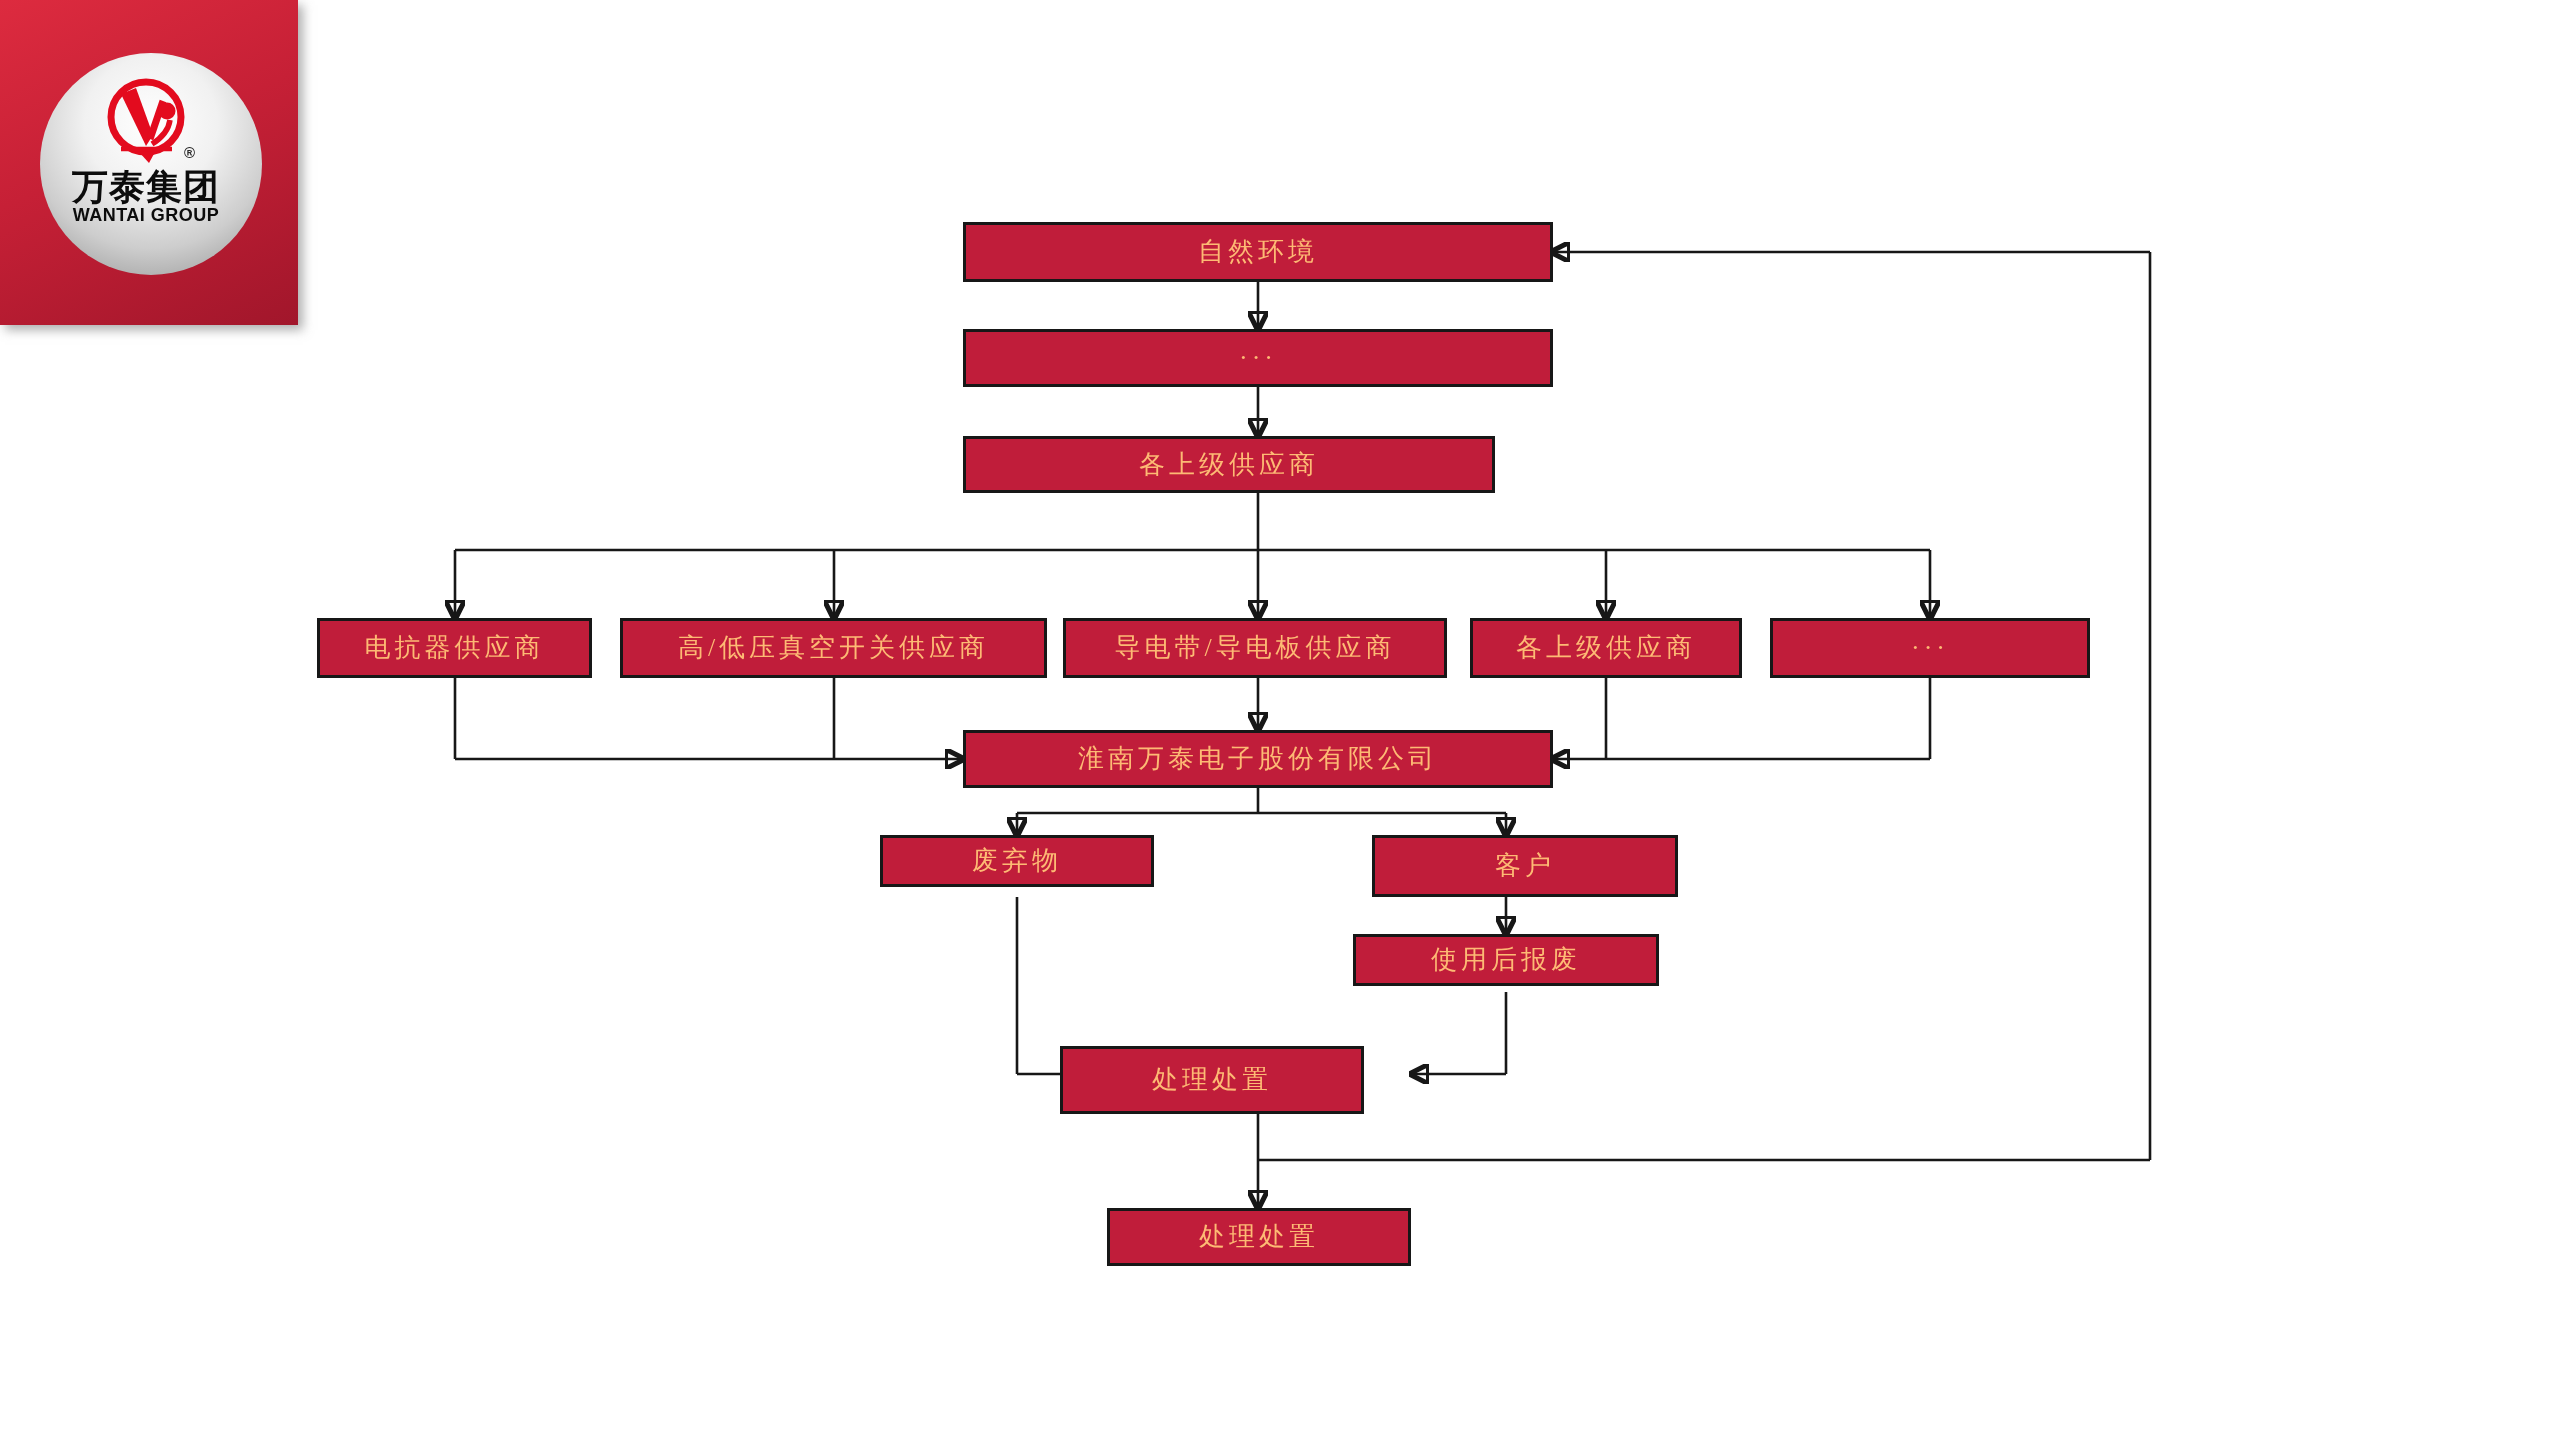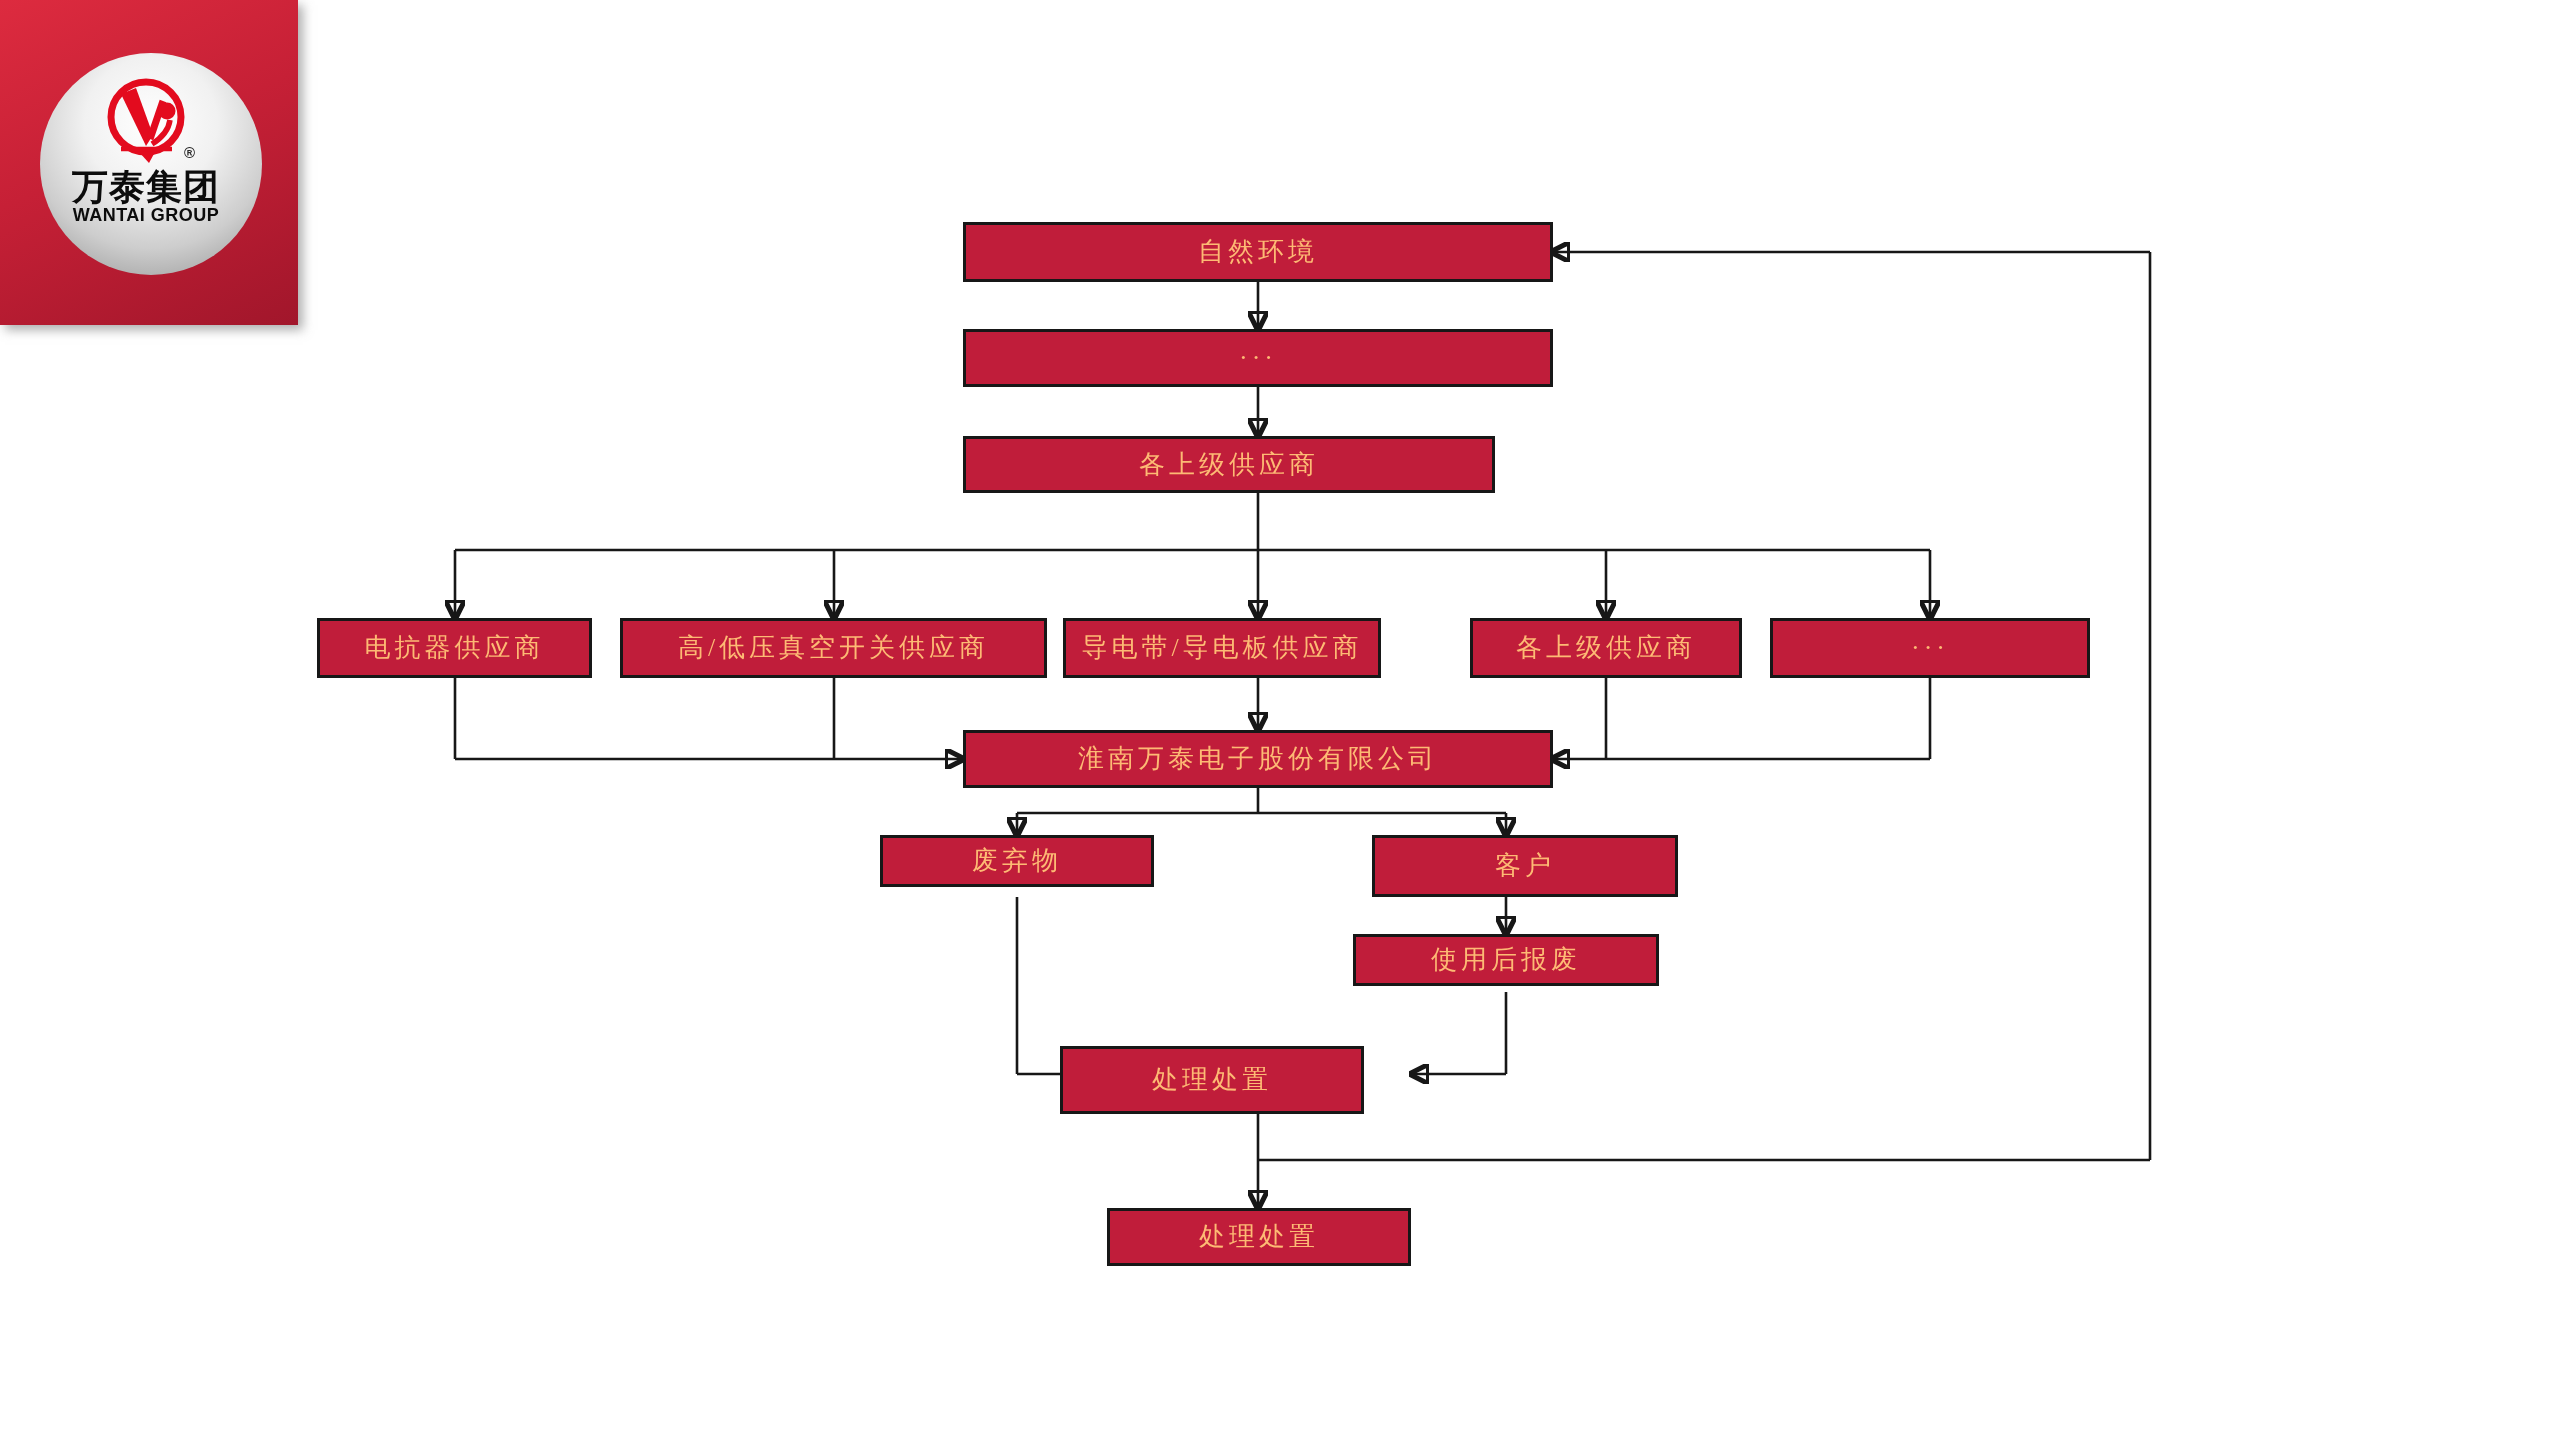--- a/index.html
+++ b/index.html
@@ -17,21 +17,21 @@
     position:absolute;box-sizing:border-box;
     display:flex;align-items:center;justify-content:center;
     background:#c01d3a;border:3px solid #171717;color:#fdba74;
     font-size:26px;letter-spacing:4px;line-height:1;white-space:nowrap;
   }
   #n-nature   {left:963px;  top:222px;  width:590px; height:60px;}
   #n-dots1    {left:963px;  top:329px;  width:590px; height:58px;}
   #n-upper    {left:963px;  top:436px;  width:532px; height:57px;}
   #n-reactor  {left:317px;  top:618px;  width:275px; height:60px;}
   #n-switch   {left:620px;  top:618px;  width:427px; height:60px;}
-  #n-conduct  {left:1063px; top:618px;  width:318px; height:60px;text-align:center;}
+  #n-conduct  {left:1063px; top:618px;  width:384px; height:60px;text-align:center;}
   #n-protect  {left:1470px; top:618px;  width:272px; height:60px;}
   #n-dots2    {left:1770px; top:618px;  width:320px; height:60px;}
   #n-company  {left:963px;  top:730px;  width:590px; height:58px;}
   #n-waste    {left:880px;  top:835px;  width:274px; height:52px;}
   #n-customer {left:1353px; top:835px;  width:306px; height:62px;margin-left:19px;}
   #n-scrap    {left:1353px; top:934px;  width:306px; height:52px;}
   #n-disposal {left:1060px; top:1046px; width:304px; height:68px;}
   #n-recycle  {left:1107px; top:1208px; width:304px; height:58px;}
 
   

